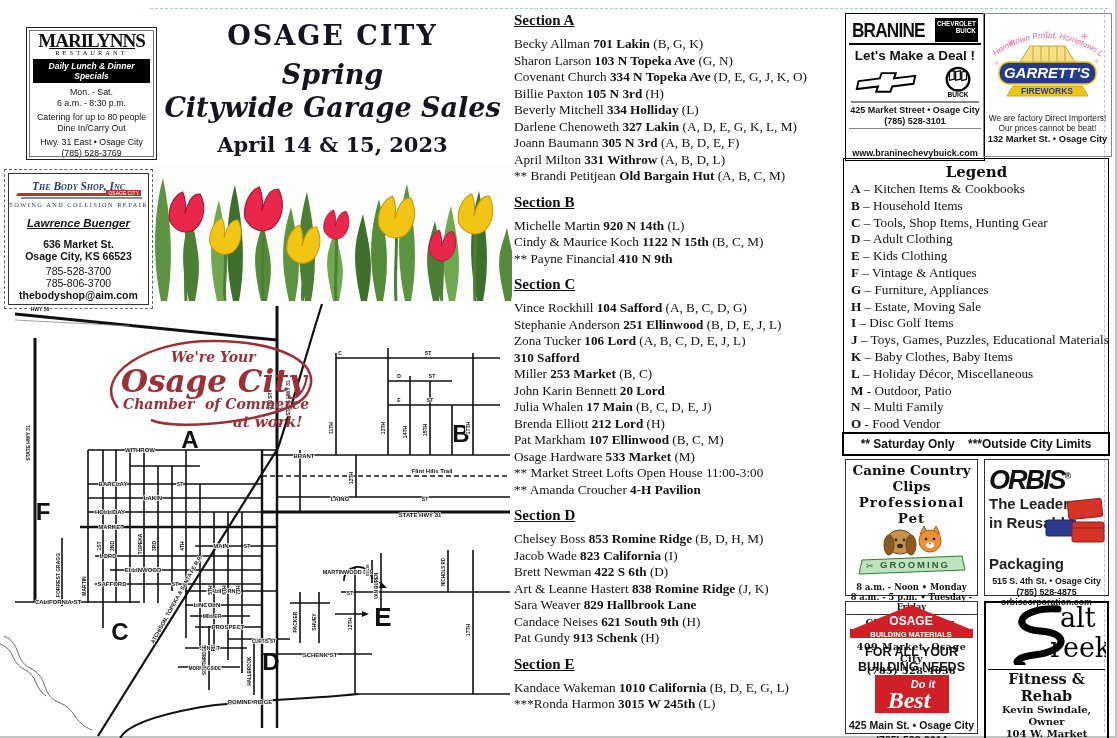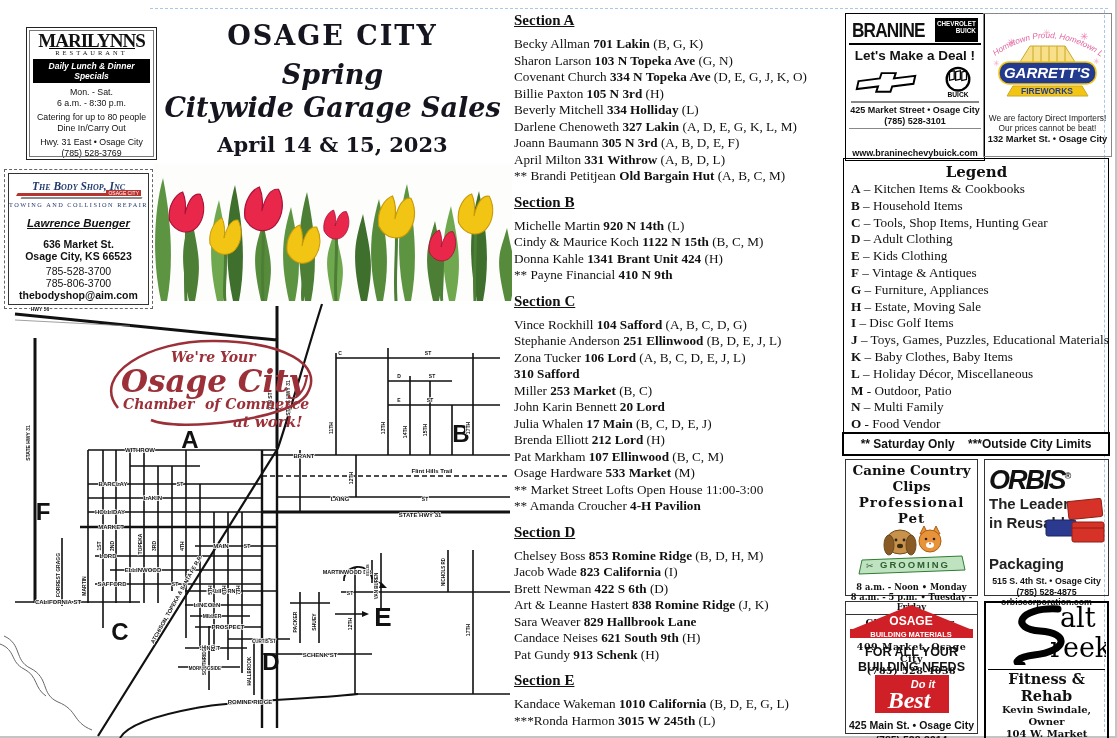--- a/index.html
+++ b/index.html
@@ -327,21 +327,20 @@
       <div class="entry"><span>Covenant Church  </span><b>334 N Topeka Ave</b><span>  (D, E, G, J, K, O)</span></div>
       <div class="entry"><span>Billie Paxton  </span><b>105 N 3rd</b><span>  (H)</span></div>
       <div class="entry"><span>Beverly Mitchell  </span><b>334 Holliday</b><span>  (L)</span></div>
       <div class="entry"><span>Darlene Chenoweth  </span><b>327 Lakin</b><span>  (A, D, E, G, K, L, M)</span></div>
       <div class="entry"><span>Joann Baumann  </span><b>305 N 3rd</b><span>  (A, B, D, E, F)</span></div>
       <div class="entry"><span>April Milton  </span><b>331 Withrow</b><span>  (A, B, D, L)</span></div>
       <div class="entry"><span>** Brandi Petitjean  </span><b>Old Bargain Hut</b><span>  (A, B, C, M)</span></div>
       <div class="sec-head">Section B</div>
       <div class="entry"><span>Michelle Martin  </span><b>920 N 14th</b><span>  (L)</span></div>
       <div class="entry"><span>Cindy &amp; Maurice Koch  </span><b>1122 N 15th</b><span>  (B, C, M)</span></div>
-      <div class="entry"><span>Donna Kahle  </span><b>1341 Brant Unit 424</b><span>  (H)</span></div>
       <div class="entry"><span>** Payne Financial  </span><b>410 N 9th</b></div>
       <div class="sec-head">Section C</div>
       <div class="entry"><span>Vince Rockhill  </span><b>104 Safford</b><span>  (A, B, C, D, G)</span></div>
       <div class="entry"><span>Stephanie Anderson  </span><b>251 Ellinwood</b><span>  (B, D, E, J, L)</span></div>
       <div class="entry"><span>Zona Tucker  </span><b>106 Lord</b><span>  (A, B, C, D, E, J, L)</span></div>
       <div class="entry"><b>310 Safford</b></div>
       <div class="entry"><span>Miller  </span><b>253 Market</b><span>  (B, C)</span></div>
       <div class="entry"><span>John Karin Bennett  </span><b>20 Lord</b></div>
       <div class="entry"><span>Julia Whalen  </span><b>17 Main</b><span>  (B, C, D, E, J)</span></div>
       <div class="entry"><span>Brenda Elliott  </span><b>212 Lord</b><span>  (H)</span></div>

